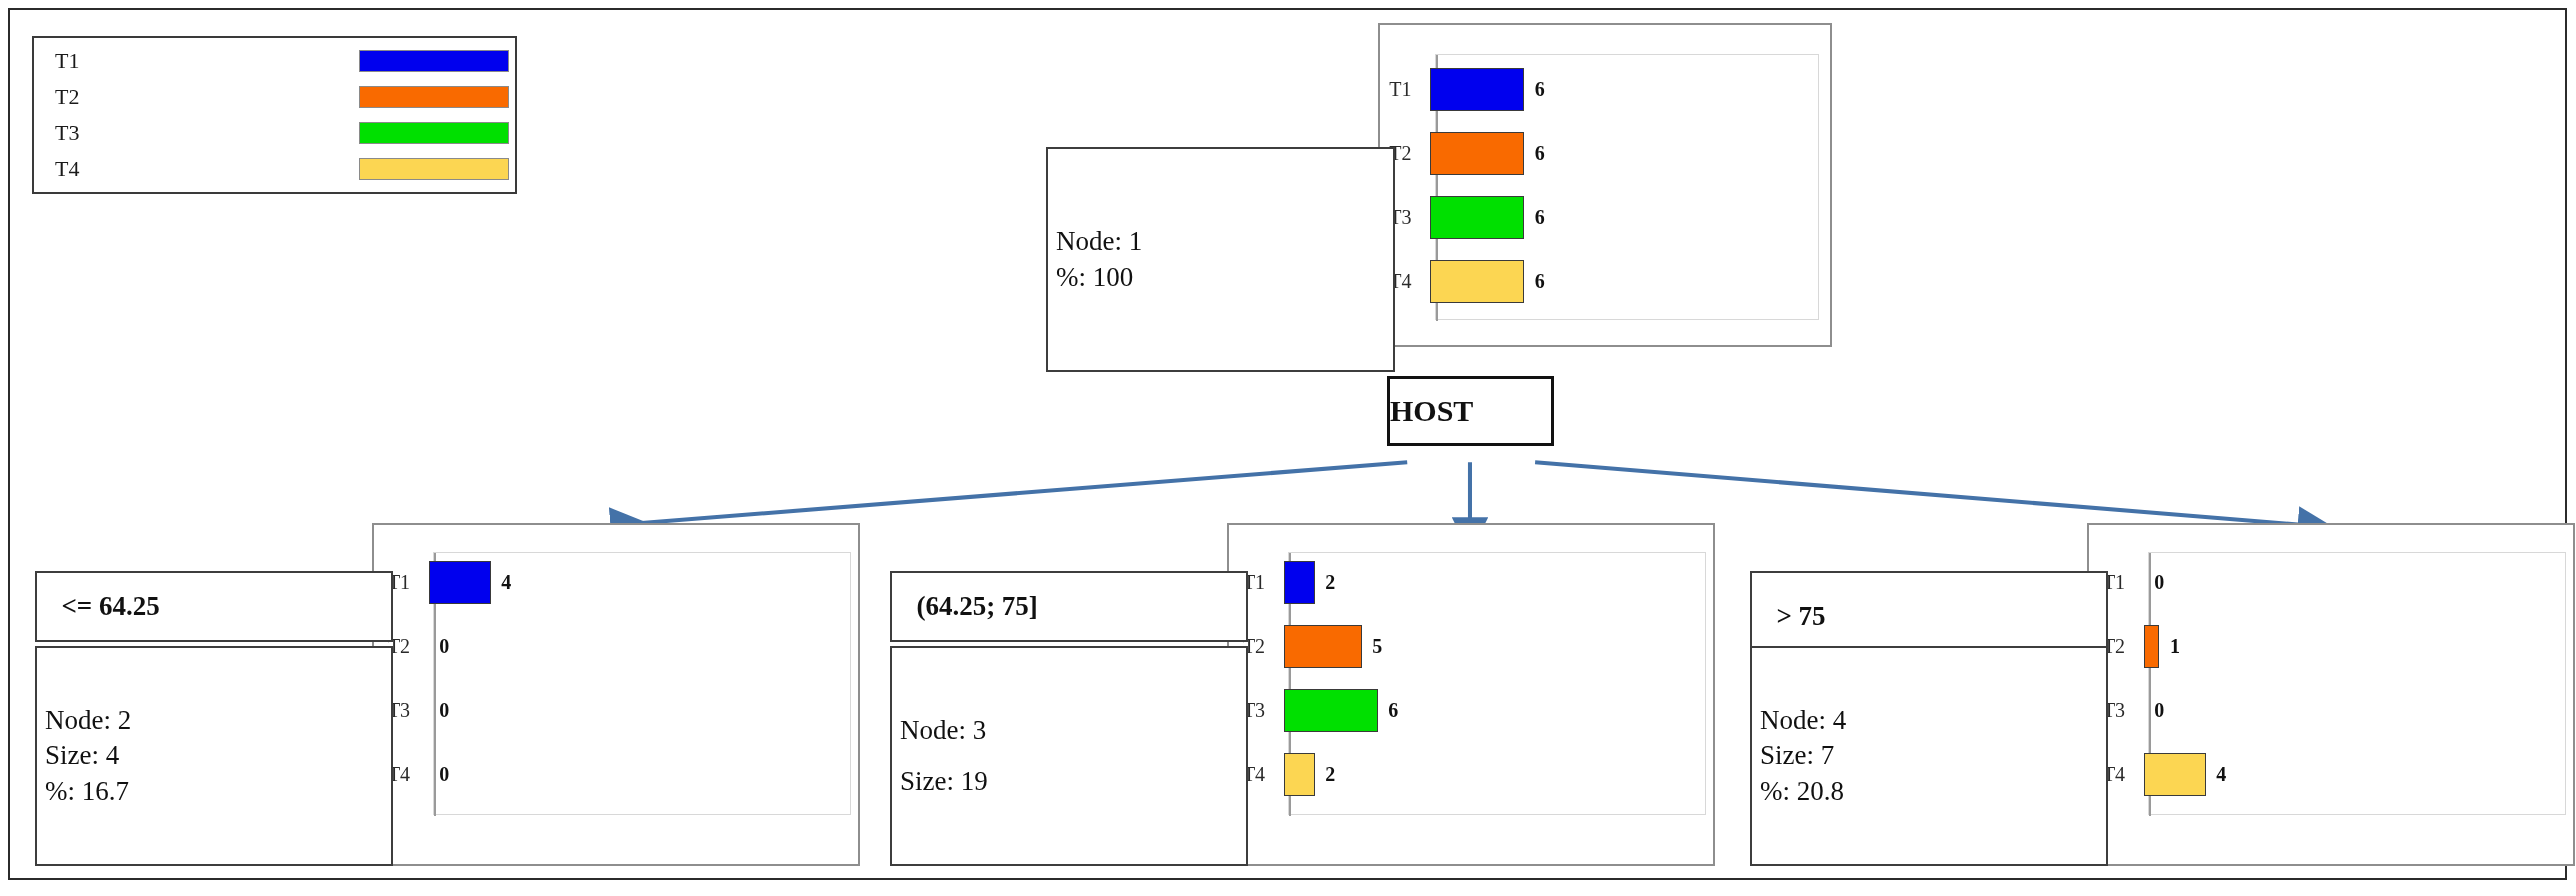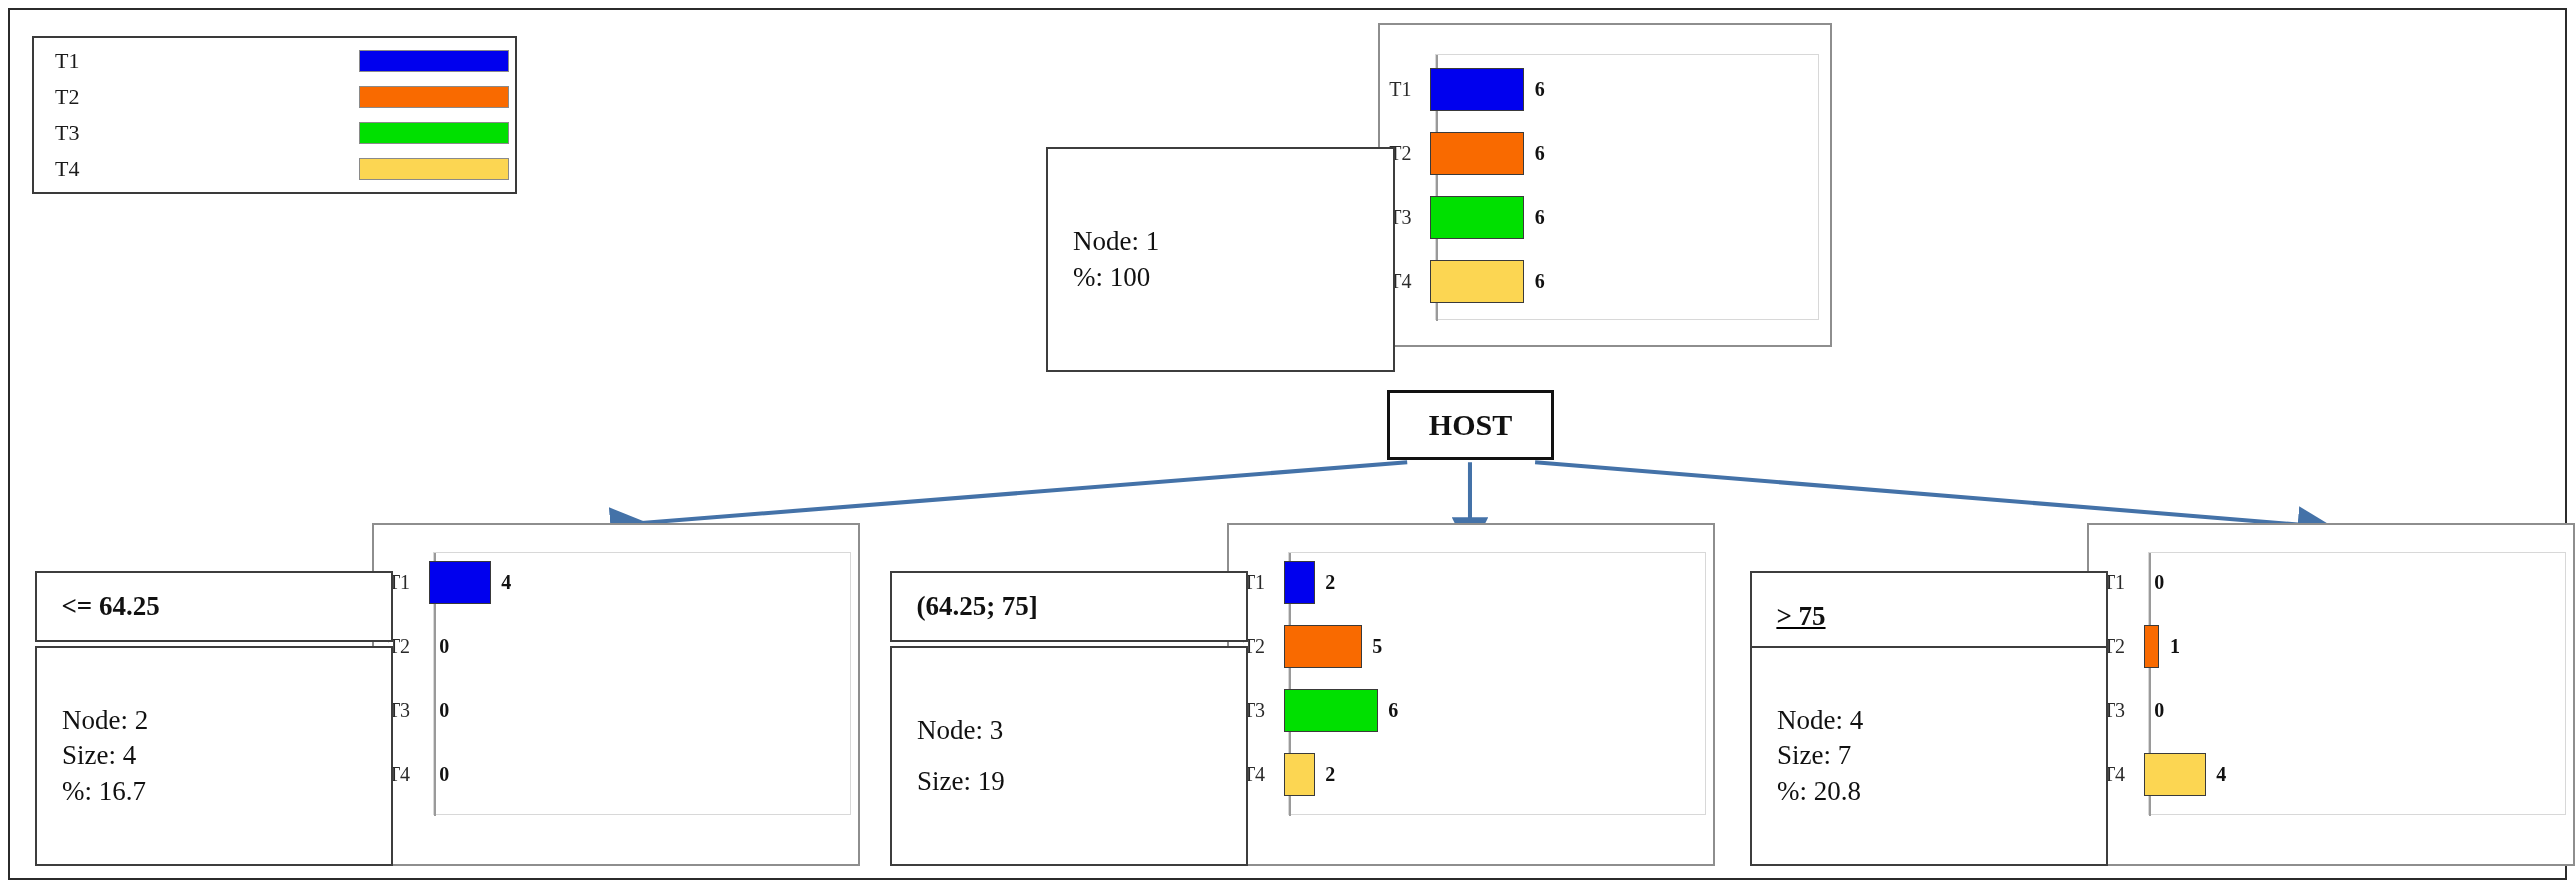--- a/index.html
+++ b/index.html
@@ -19,39 +19,39 @@
       font-size:22px;color:#1a1a1a;font-family:"Liberation Serif",serif;}
   .legend-swatch{width:150px;height:22px;margin-left:255px;border:0.6px solid #8a8a8a;box-sizing:border-box;}
 
   
   .node{position:absolute;box-sizing:border-box;}
   .node-textbox{position:absolute;box-sizing:border-box;border:2.3px solid #3d3d3d;background:#fff;
       display:flex;flex-direction:column;justify-content:center;}
   .node-chart{position:absolute;box-sizing:border-box;border:2.3px solid #8e8e8e;background:#fff;}
   .chart-inner{position:absolute;box-sizing:border-box;border:1.2px solid #d8d8d8;background:#fff;}
 
-  .stat-line{font-size:27px;line-height:1.30;color:#111;padding-left:25px;
+  .stat-line{font-size:27px;line-height:1.30;color:#111;padding-left:8px;
       font-family:"Liberation Serif",serif;white-space:nowrap;}
   .split-label{font-size:27px;color:#111;padding-left:24.4px;font-weight:bold;
       font-family:"Liberation Serif",serif;white-space:nowrap;}
 
   
   .bar-rows{position:absolute;left:0;top:0;width:100%;height:100%;}
   .bar-row{position:absolute;display:flex;align-items:center;height:43px;}
   .bar-cat{width:49px;font-size:20px;color:#2a2a2a;text-align:left;padding-left:8.1px;
       box-sizing:border-box;font-family:"Liberation Serif",serif;}
   .axis{position:absolute;width:1.7px;background:#9a9a9a;}
   .bar{height:43px;border:1.2px solid #3a3a3a;box-sizing:border-box;}
   .bar-val{font-size:20px;color:#111;margin-left:10.5px;font-family:"Liberation Serif",serif;
       font-weight:bold;white-space:nowrap;}
 
   
-  .host-box{position:absolute;left:1387px;top:390px;width:167px;height:70px;
+  .host-box{position:absolute;left:1387px;top:376px;width:167px;height:70px;
       border:3.5px solid #111;box-sizing:border-box;background:#fff;
-      display:flex;align-items:center;justify-content:center;}
+      display:flex;align-items:center;}
   .host-box span{font-size:30px;font-weight:bold;color:#111;font-family:"Liberation Serif",serif;}
 
   
   .edges{position:absolute;left:0;top:0;width:2576px;height:896px;pointer-events:none;}
 </style>
 </head>
 <body>
 
 <div id="canvas">
 
@@ -230,21 +230,21 @@
           <span class="bar" style="width: 0px; border: none; background: transparent;"></span>
           <span class="bar-val">0</span>
         </div>
         <div class="bar-row" style="left:5.8px;top:228px;">
           <span class="bar-cat">T4</span>
           <span class="bar" style="width: 62px; background: rgb(252, 214, 82);"></span>
           <span class="bar-val">4</span>
         </div>
       </div>
     </div>
-    <div class="node-textbox" style="left:0px;top:48px;width:358px;height:90px;text-decoration:underline;">
+    <div class="node-textbox" style="left:0px;top:48px;width:358px;height:90px;">
       <div class="split-label">&gt; 75</div>
     </div>
     <div class="node-textbox" style="left:0px;top:123px;width:358px;height:220px;">
       <div class="stat-line">Node: 4</div>
       <div class="stat-line">Size: 7</div>
       <div class="stat-line">%: 20.8</div>
     </div>
   </div>
 
 </div>

